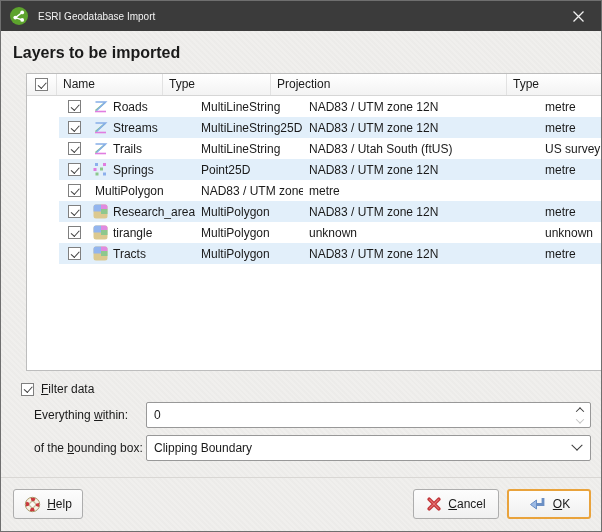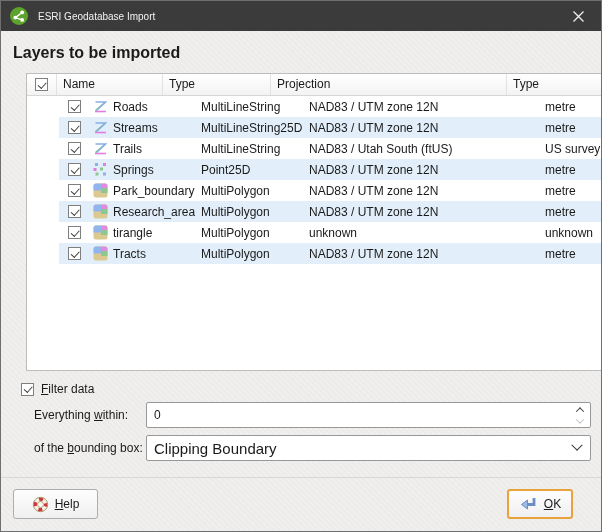--- a/index.html
+++ b/index.html
@@ -50,32 +50,32 @@
     border:1px solid #989898;border-radius:2px;}
   .spinbox input{position:absolute;left:0;top:0;width:calc(100% - 20px);height:100%;border:none;outline:none;
     padding-left:7px;font-size:12px;color:var(--text);font-family:inherit;background:transparent;}
   .spin-btns{position:absolute;right:1px;top:1px;bottom:1px;width:18px;display:flex;flex-direction:column;}
   .spin-btn{flex:1;display:flex;align-items:center;justify-content:center;}
   .chev{width:6px;height:6px;border-left:1.6px solid #3d3d3d;border-top:1.6px solid #3d3d3d;}
   .chev.up{transform:rotate(45deg) translate(1px,1px);}
   .chev.down{border-color:#c4c4c4;transform:rotate(-135deg) translate(1px,1px);}
   .combo{position:absolute;left:145px;top:404px;width:445px;height:26px;background:#fff;
     border:1px solid #989898;border-radius:2px;display:flex;align-items:center;}
-  .combo .combo-text{font-size:15px;color:var(--text);padding-left:7px;}
+  .combo .combo-text{font-size:12px;color:var(--text);padding-left:7px;}
   .combo-arrow{margin-left:auto;width:26px;display:flex;align-items:center;justify-content:center;}
   .chev-big{width:8px;height:8px;border-left:1.7px solid #3d3d3d;border-top:1.7px solid #3d3d3d;
     transform:rotate(-135deg) translate(2px,2px);}
   
   .separator{position:absolute;left:0;right:0;top:446px;height:1px;background:#d9d7d4;}
   .btn{position:absolute;top:458px;height:30px;border:1px solid #adadad;border-radius:3px;
     background:linear-gradient(#fdfdfd,#f0f0f0);display:flex;align-items:center;justify-content:center;
     gap:6px;font-size:12px;color:var(--text);cursor:default;}
-  .btn-help{left:12px;width:85px;}
+  .btn-help{left:12px;width:70px;}
   .btn-cancel{left:412px;width:86px;}
-  .btn-ok{left:506px;width:66px;border:2px solid var(--ok-border);}
+  .btn-ok{left:506px;width:84px;border:2px solid var(--ok-border);}
   .btn .bicon{display:flex;}
 </style>
 </head>
 <body>
 
 <div class="window">
 
   <div class="titlebar">
     <span class="title-icon">
       <svg width="20" height="20" viewBox="0 0 20 20">
@@ -181,31 +181,20 @@
               <span class="cell-text">Springs</span>
             </div>
             <div class="td cell-text">Point25D</div>
             <div class="td cell-text">NAD83 / UTM zone 12N</div>
             <div class="td cell-text">metre</div>
           </div>
           <div class="tr">
             <div class="td td-check">
               <span class="cb checked"></span>
             </div>
-            <div class="td td-name">
-              <span class="licon">
-                <svg width="15" height="15" viewBox="0 0 15 15">
-                  <rect x="0.5" y="0.5" width="14" height="14" rx="2.5" fill="#dcc98f"></rect>
-                  <path d="M0.5 3 Q0.5 0.5 3 0.5 L8 0.5 L8 7.5 L0.5 7.5 Z" fill="#93b5ee"></path>
-                  <path d="M8 0.5 L12 0.5 Q14.5 0.5 14.5 3 L14.5 5 L8 5 Z" fill="#e08ae0"></path>
-                  <path d="M8 5 L14.5 5 L14.5 10 L8 10 Z" fill="#8ec88e"></path>
-                </svg>
-              </span>
-              <span class="cell-text">Park_boundary</span>
-            </div>
             <div class="td cell-text">MultiPolygon</div>
             <div class="td cell-text">NAD83 / UTM zone 12N</div>
             <div class="td cell-text">metre</div>
           </div>
           <div class="tr alt">
             <div class="td td-check">
               <span class="cb checked"></span>
             </div>
             <div class="td td-name">
               <span class="licon">
@@ -295,20 +284,29 @@
       <span class="bicon">
         <svg width="17" height="17" viewBox="0 0 17 17">
           <circle cx="8.5" cy="8.5" r="7.2" fill="#f6f1e2" stroke="#a8996a" stroke-width="1"></circle>
           <circle cx="8.5" cy="8.5" r="5" fill="none" stroke="#c9393d" stroke-width="3.4" stroke-dasharray="3.9 3.95" stroke-dashoffset="2"></circle>
           <circle cx="8.5" cy="8.5" r="3" fill="#fbf9f2" stroke="#a8996a" stroke-width="0.8"></circle>
         </svg>
       </span>
       <span><span class="u">H</span><span>elp</span></span>
     </div>
 
+    <div class="btn btn-cancel">
+      <span class="bicon">
+        <svg width="16" height="16" viewBox="0 0 16 16">
+          <path d="M3.2 3.2 L12.8 12.8 M12.8 3.2 L3.2 12.8" stroke="#c2373b" stroke-width="3.6" stroke-linecap="round"></path>
+          <path d="M3.6 3.6 L12.4 12.4 M12.4 3.6 L3.6 12.4" stroke="#e4706f" stroke-width="1.2" stroke-linecap="round"></path>
+        </svg>
+      </span>
+      <span><span class="u">C</span><span>ancel</span></span>
+    </div>
 
     <div class="btn btn-ok">
       <span class="bicon">
         <svg width="19" height="16" viewBox="0 0 19 16">
           <path d="M15 2 V8.5 H7.5" fill="none" stroke="#6b8fc4" stroke-width="2.8"></path>
           <path d="M8.5 4 L2.5 8.5 L8.5 13 Z" fill="#9dbae4" stroke="#6b8fc4" stroke-width="1"></path>
         </svg>
       </span>
       <span><span class="u">O</span><span>K</span></span>
     </div>

